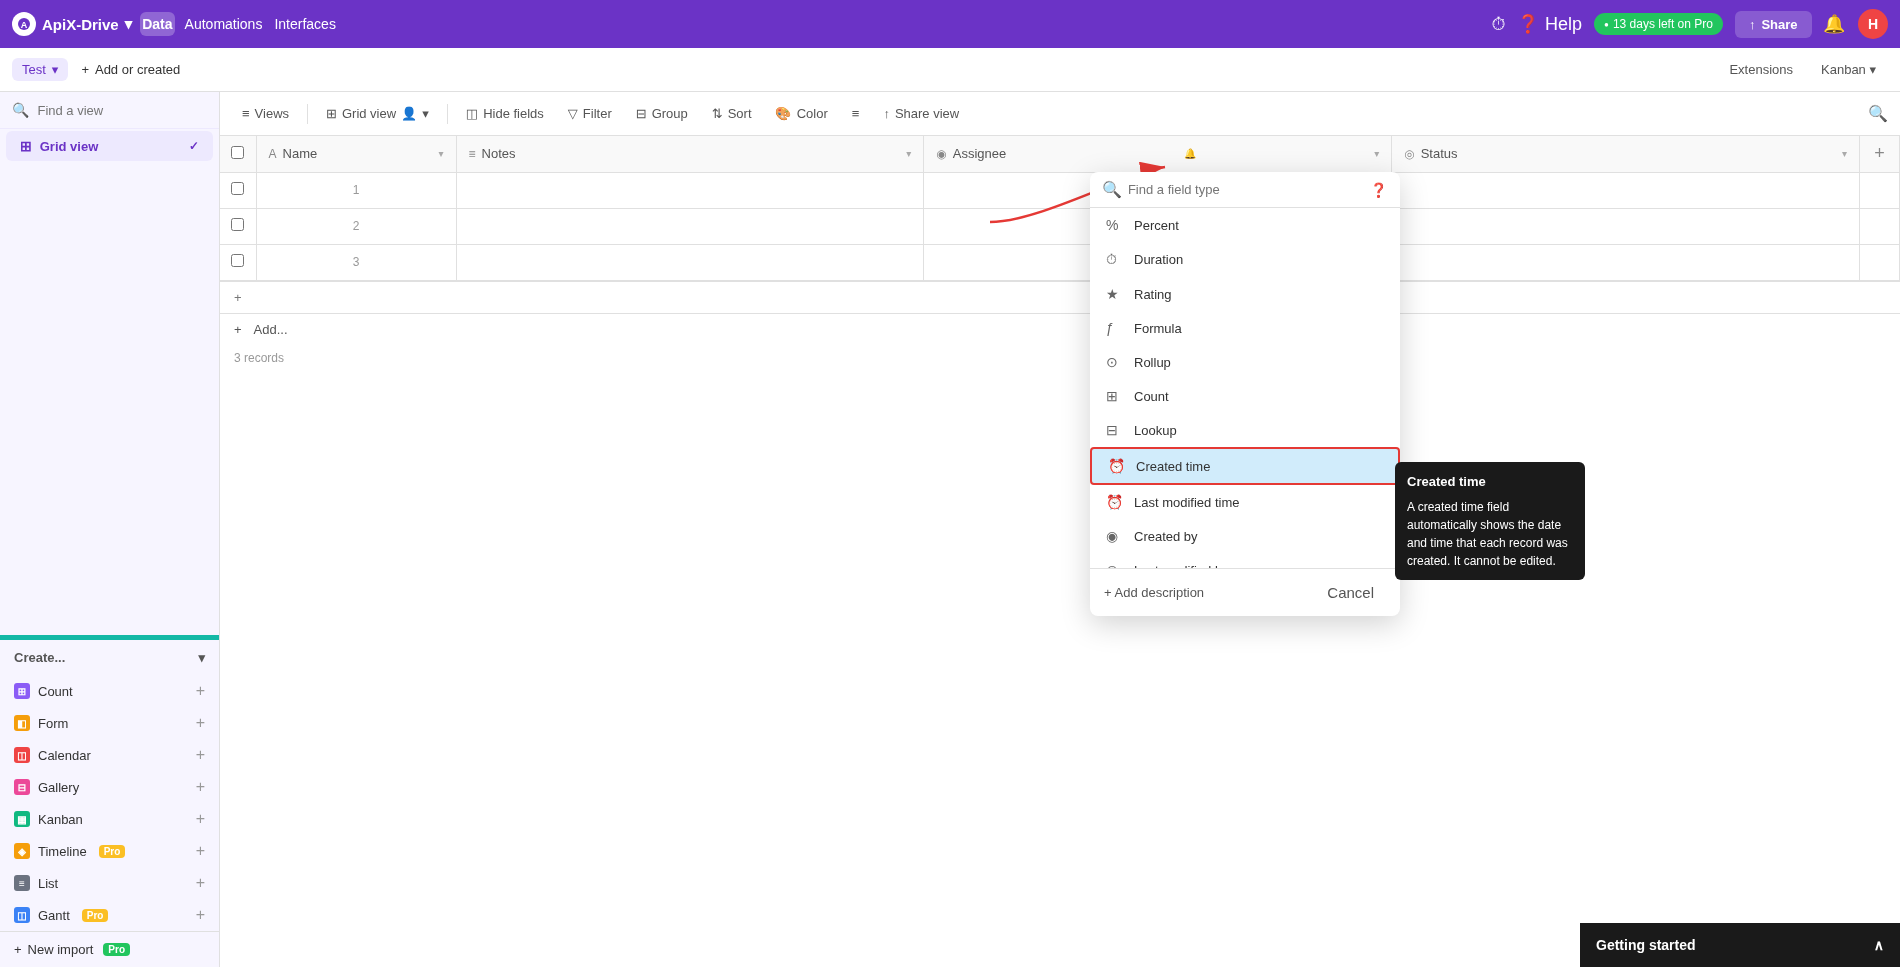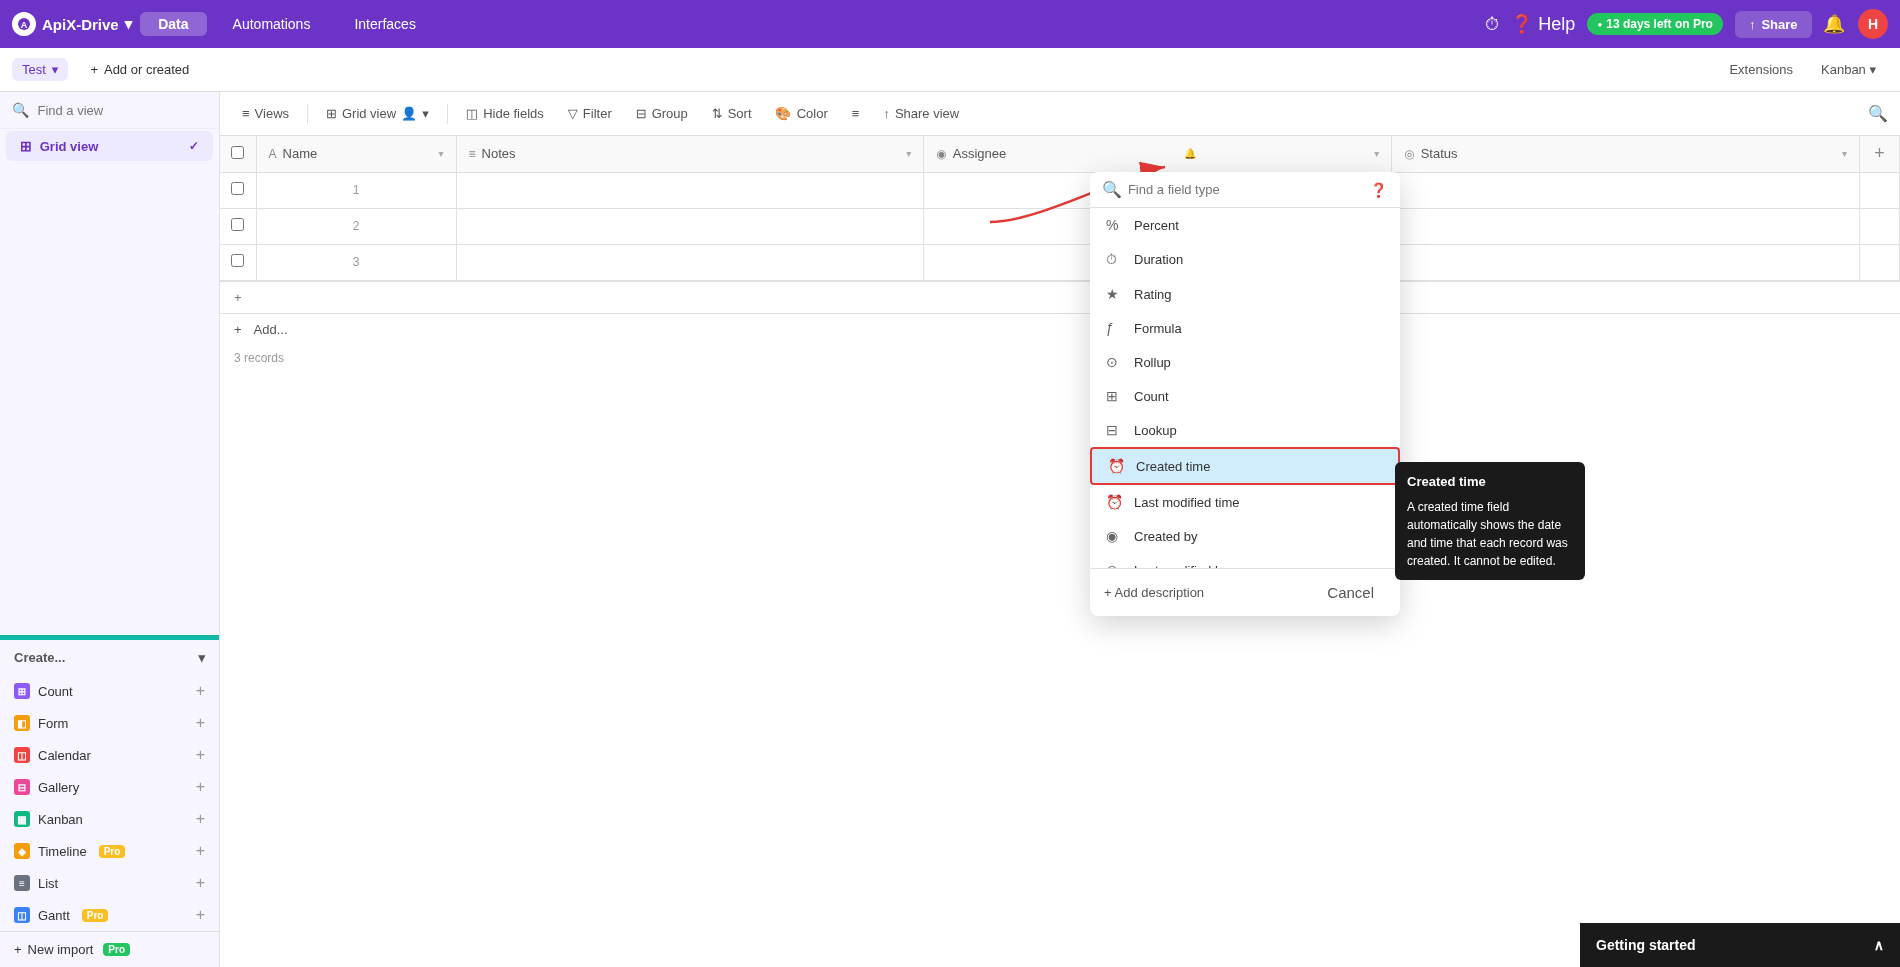--- a/index.html
+++ b/index.html
@@ -13,45 +13,45 @@
       align-items: center;
       padding: 0 12px;
       gap: 8px;
     }
     .nav-logo {
       display: flex; align-items: center; gap: 6px; color: white; font-weight: 700; font-size: 15px; cursor: pointer;
     }
     .nav-logo-icon { width: 24px; height: 24px; background: white; border-radius: 50%; display: flex; align-items: center; justify-content: center; }
     .nav-logo-icon svg { width: 16px; height: 16px; }
     .nav-btn {
-      color: white; font-size: 14px; padding: 4px 18px; border-radius: 6px; cursor: pointer; border: none; background: transparent;
+      color: white; font-size: 14px; padding: 4px 2px; border-radius: 6px; cursor: pointer; border: none; background: transparent;
     }
     .nav-btn.active { background: rgba(255,255,255,0.25); font-weight: 600; }
     .nav-right { margin-left: auto; display: flex; align-items: center; gap: 12px; }
     .pro-badge {
-      background: #22c55e; color: white; font-size: 12px; font-weight: 700;
+      background: #22c55e; color: white; font-size: 12px; font-weight: 400;
       padding: 4px 10px; border-radius: 20px; display: flex; align-items: center; gap: 4px;
     }
     .pro-badge::before { content: '●'; font-size: 8px; }
     .nav-icon-btn { color: white; font-size: 18px; cursor: pointer; background: none; border: none; }
     .share-btn {
       background: rgba(255,255,255,0.2); color: white; border: none; padding: 6px 14px;
       border-radius: 6px; font-size: 13px; font-weight: 600; cursor: pointer; display: flex; align-items: center; gap: 6px;
     }
     .avatar { width: 30px; height: 30px; background: #ef4444; border-radius: 50%; color: white; font-weight: 700; font-size: 14px; display: flex; align-items: center; justify-content: center; }
 
     
     .second-toolbar {
       height: 44px;
       background: white;
       border-bottom: 1px solid #e0e0e0;
       display: flex;
       align-items: center;
       padding: 8px 12px;
-      gap: 12px;
+      gap: 3px;
     }
     .tab-btn {
       display: flex; align-items: center; gap: 6px; padding: 4px 10px;
       border-radius: 6px; font-size: 13px; cursor: pointer; border: none; background: transparent; color: #333;
     }
     .tab-btn.active { background: #ede9fe; color: #6b33c6; }
     .divider-v { width: 1px; height: 20px; background: #e0e0e0; margin: 0 4px; }
     .ext-btn { margin-left: auto; padding: 4px 12px; background: none; border: none; font-size: 13px; color: #555; cursor: pointer; }
     .tools-btn { padding: 4px 12px; background: none; border: none; font-size: 13px; color: #555; cursor: pointer; }
 

